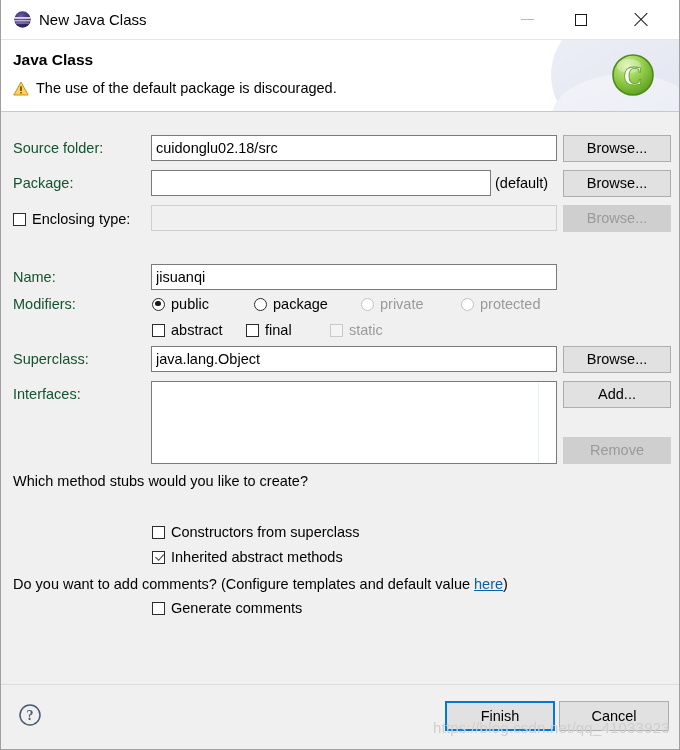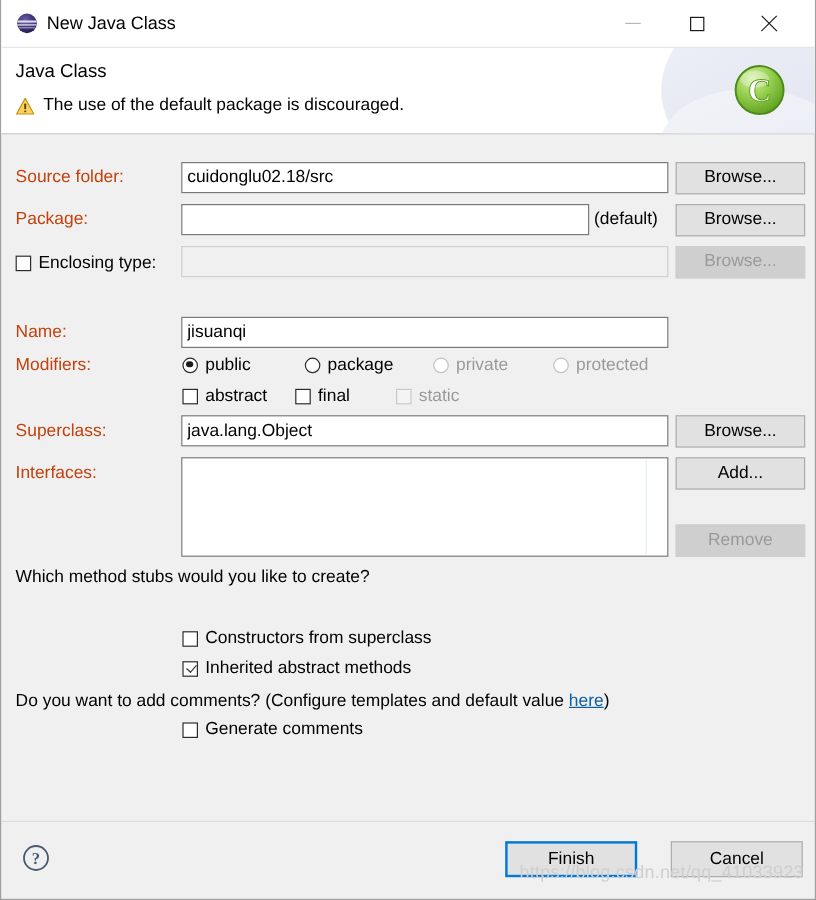--- a/index.html
+++ b/index.html
@@ -100,21 +100,21 @@
     position: absolute;
     right: -20px; top: 34px;
     width: 150px; height: 90px;
     border-radius: 50% 50% 0 0;
     background: linear-gradient(160deg, #f3f4f9 0%, #e7eaf3 100%);
   }
   .header-title {
     position: absolute;
     left: 12px; top: 11px;
     font-size: 15.5px;
-    font-weight: normal;
+    font-weight: bold;
     color: #000;
   }
   .header-msg-row {
     position: absolute;
     left: 12px; top: 40px;
     display: flex;
     align-items: center;
   }
   .warn-icon {
     width: 16px; height: 15px;
@@ -129,21 +129,21 @@
   .class-badge {
     position: absolute;
     right: 24px; top: 11px;
     width: 48px; height: 48px;
   }
 
   
   .lbl {
     position: absolute;
     font-size: 14.5px;
-    color: #c2410c;
+    color: #14532d;
     white-space: nowrap;
   }
 
   .tf {
     position: absolute;
     box-sizing: border-box;
     background: #ffffff;
     border: 1px solid #7a7a7a;
     font-family: "Liberation Sans", sans-serif;
     font-size: 14.5px;
@@ -443,18 +443,18 @@
     <span class="ctl-label">Generate comments</span>
   </div>
 
   <div class="footer-sep"></div>
 
   <svg class="help-icon" viewBox="0 0 24 24">
     <circle cx="12" cy="12" r="10" fill="none" stroke="#4a5a72" stroke-width="1.5"></circle>
     <text x="12" y="17" font-family="Liberation Serif, serif" font-size="14" font-weight="bold" text-anchor="middle" fill="#4a5a72">?</text>
   </svg>
 
-  <button class="footer-btn focus" style="left:420px; top:701px;">Finish</button>
+  <button class="footer-btn focus" style="left:444px; top:701px;">Finish</button>
   <button class="footer-btn" style="left:558px; top:701px;">Cancel</button>
 
   <div class="watermark">https://blog.csdn.net/qq_41033923</div>
 
 </div>
 
 </body></html>

